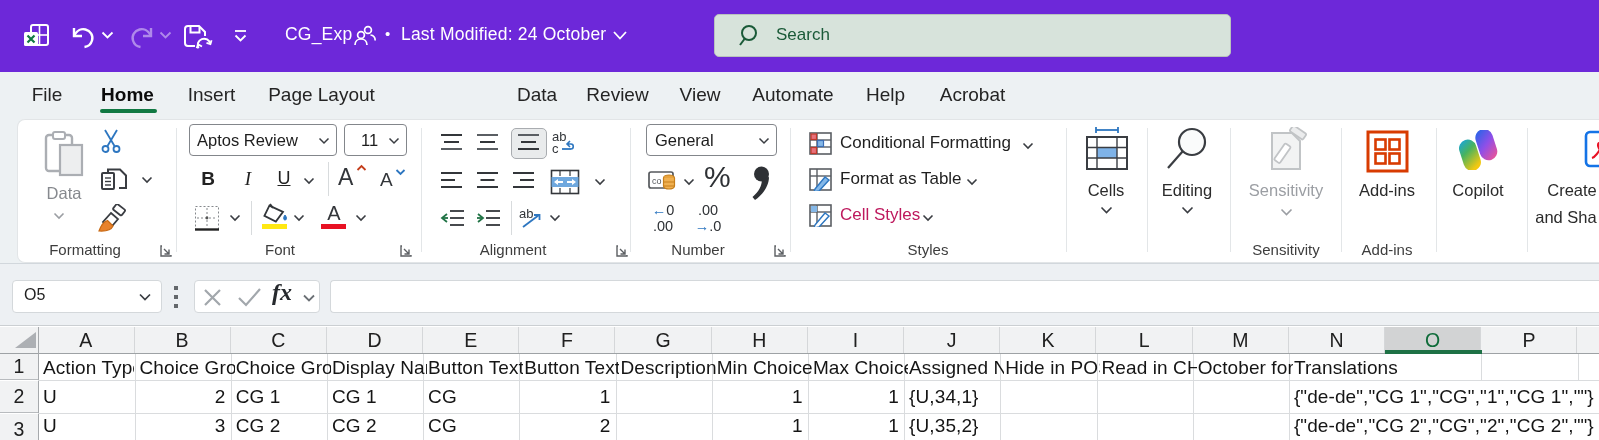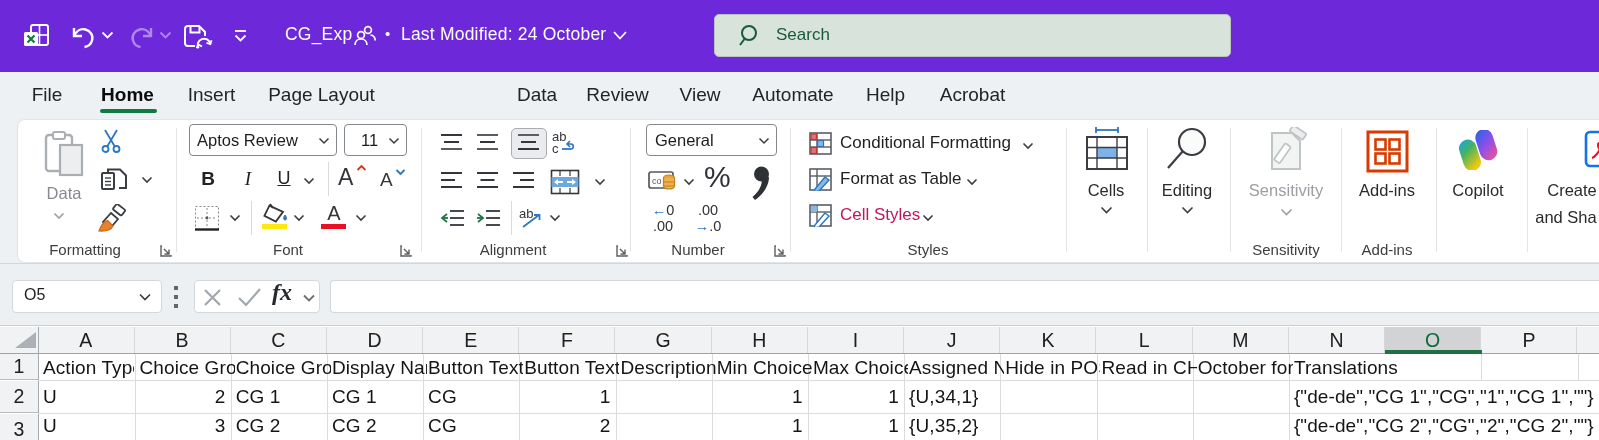--- a/index.html
+++ b/index.html
@@ -189,21 +189,21 @@
   </svg>
   <div class="abs" style="left:262px;top:106px;width:25px;height:5px;background:#FFE812"></div>
   <svg class="abs" style="left:293px;top:96px" width="12" height="8" viewBox="0 0 12 8">
       <path d="M1.5 1.5 L6 6 L10.5 1.5" fill="none" stroke="#3a3d42" stroke-width="1.6"></path>
     </svg>
   <div class="abs" style="left:320px;top:84px;width:28px;font-size:20px;color:#33363a;text-align:center">A</div>
   <div class="abs" style="left:321px;top:106px;width:25px;height:5px;background:#E81123"></div>
   <svg class="abs" style="left:355px;top:96px" width="12" height="8" viewBox="0 0 12 8">
       <path d="M1.5 1.5 L6 6 L10.5 1.5" fill="none" stroke="#3a3d42" stroke-width="1.6"></path>
     </svg>
-  <div class="glabel" style="left:238px;width:100px">Font</div>
+  <div class="glabel" style="left:230px;width:100px">Font</div>
   <svg class="abs" style="left:400px;top:127px" width="12" height="12" viewBox="0 0 12 12">
     <path d="M2 1 H1 V11 H11 V10" fill="none" stroke="#5c5f63" stroke-width="1.4"></path>
     <path d="M4 4 L9 9 M9 4.5 V9 H4.5" fill="none" stroke="#5c5f63" stroke-width="1.4"></path>
   </svg>
   <div class="vsep" style="left:421px"></div>
 
   <svg class="abs" style="left:441px;top:15px" width="21" height="21" viewBox="0 0 21 21">
     <line x1="0" y1="2" x2="21" y2="2" stroke="#33363a" stroke-width="2"></line>
     <line x1="3" y1="9" x2="18" y2="9" stroke="#33363a" stroke-width="2"></line>
     <line x1="0" y1="16" x2="21" y2="16" stroke="#5a5e63" stroke-width="2"></line>

